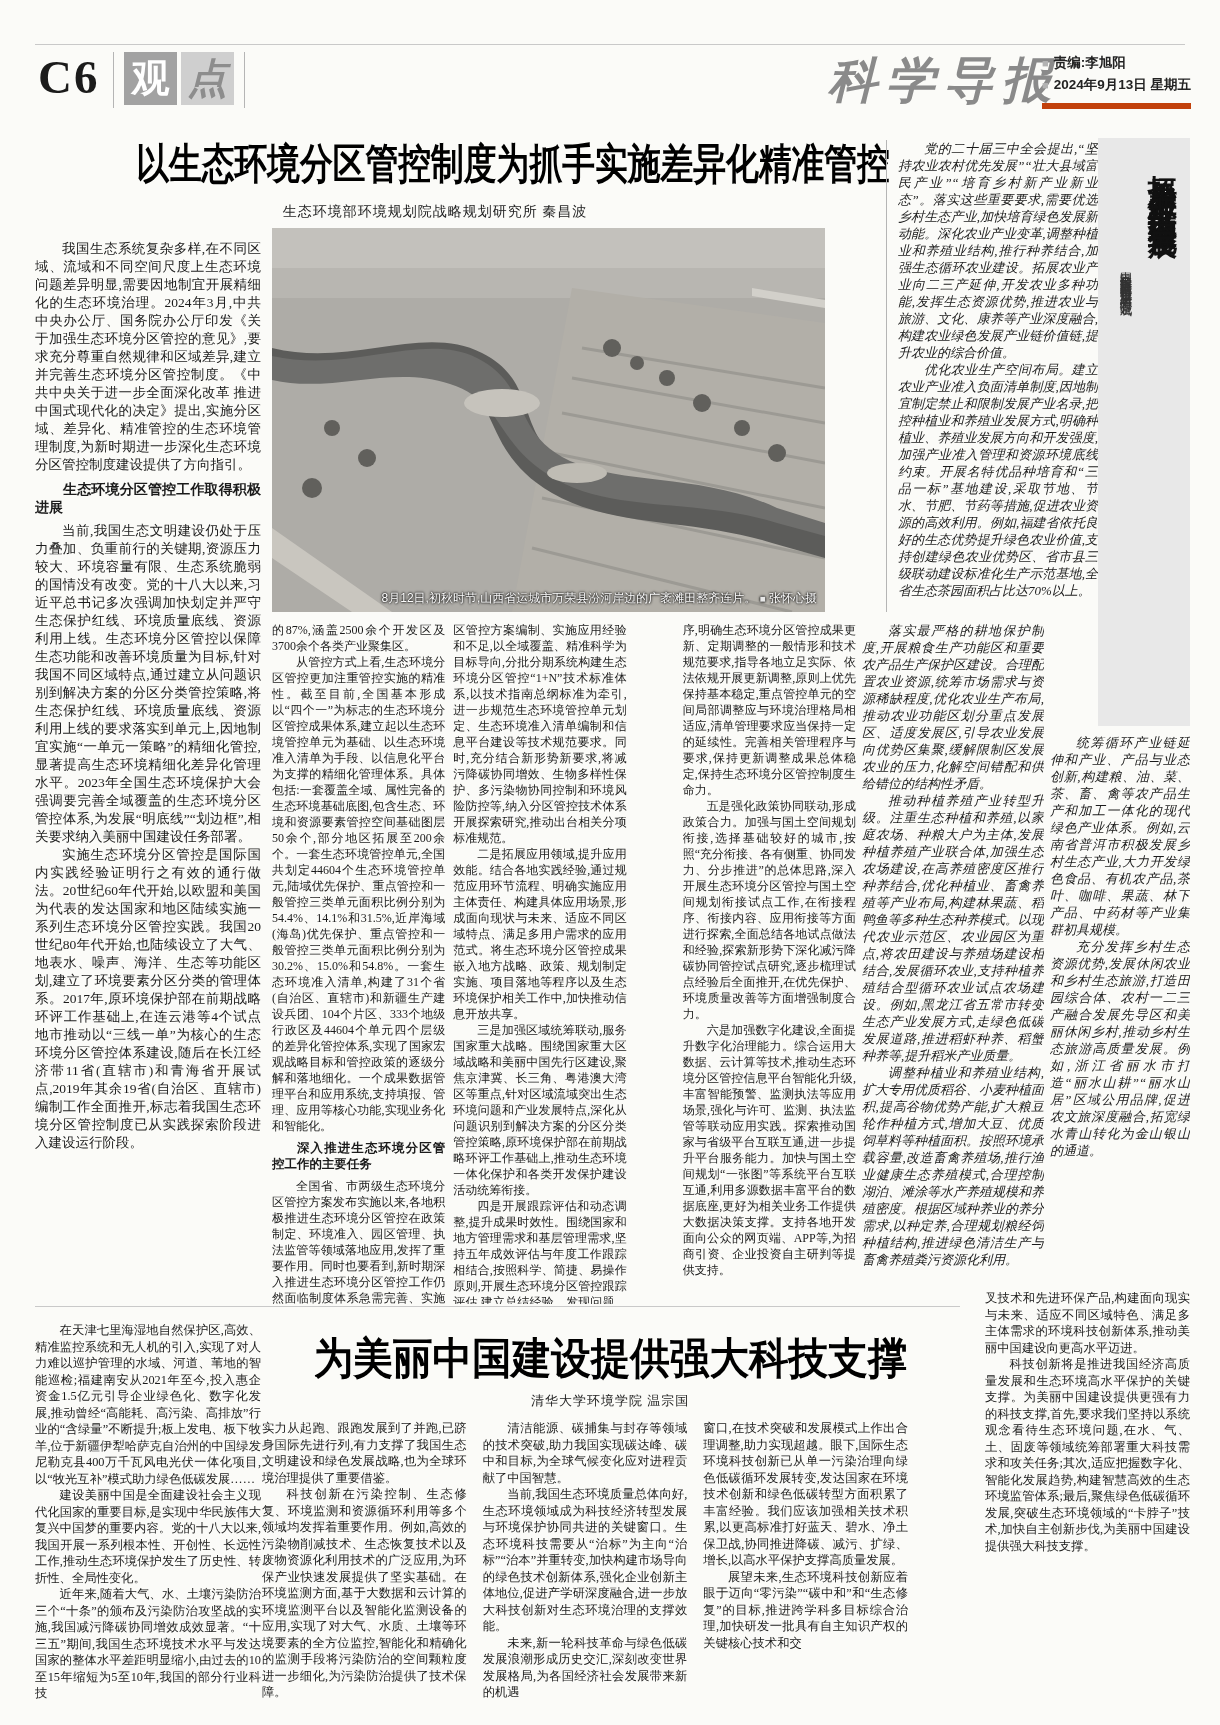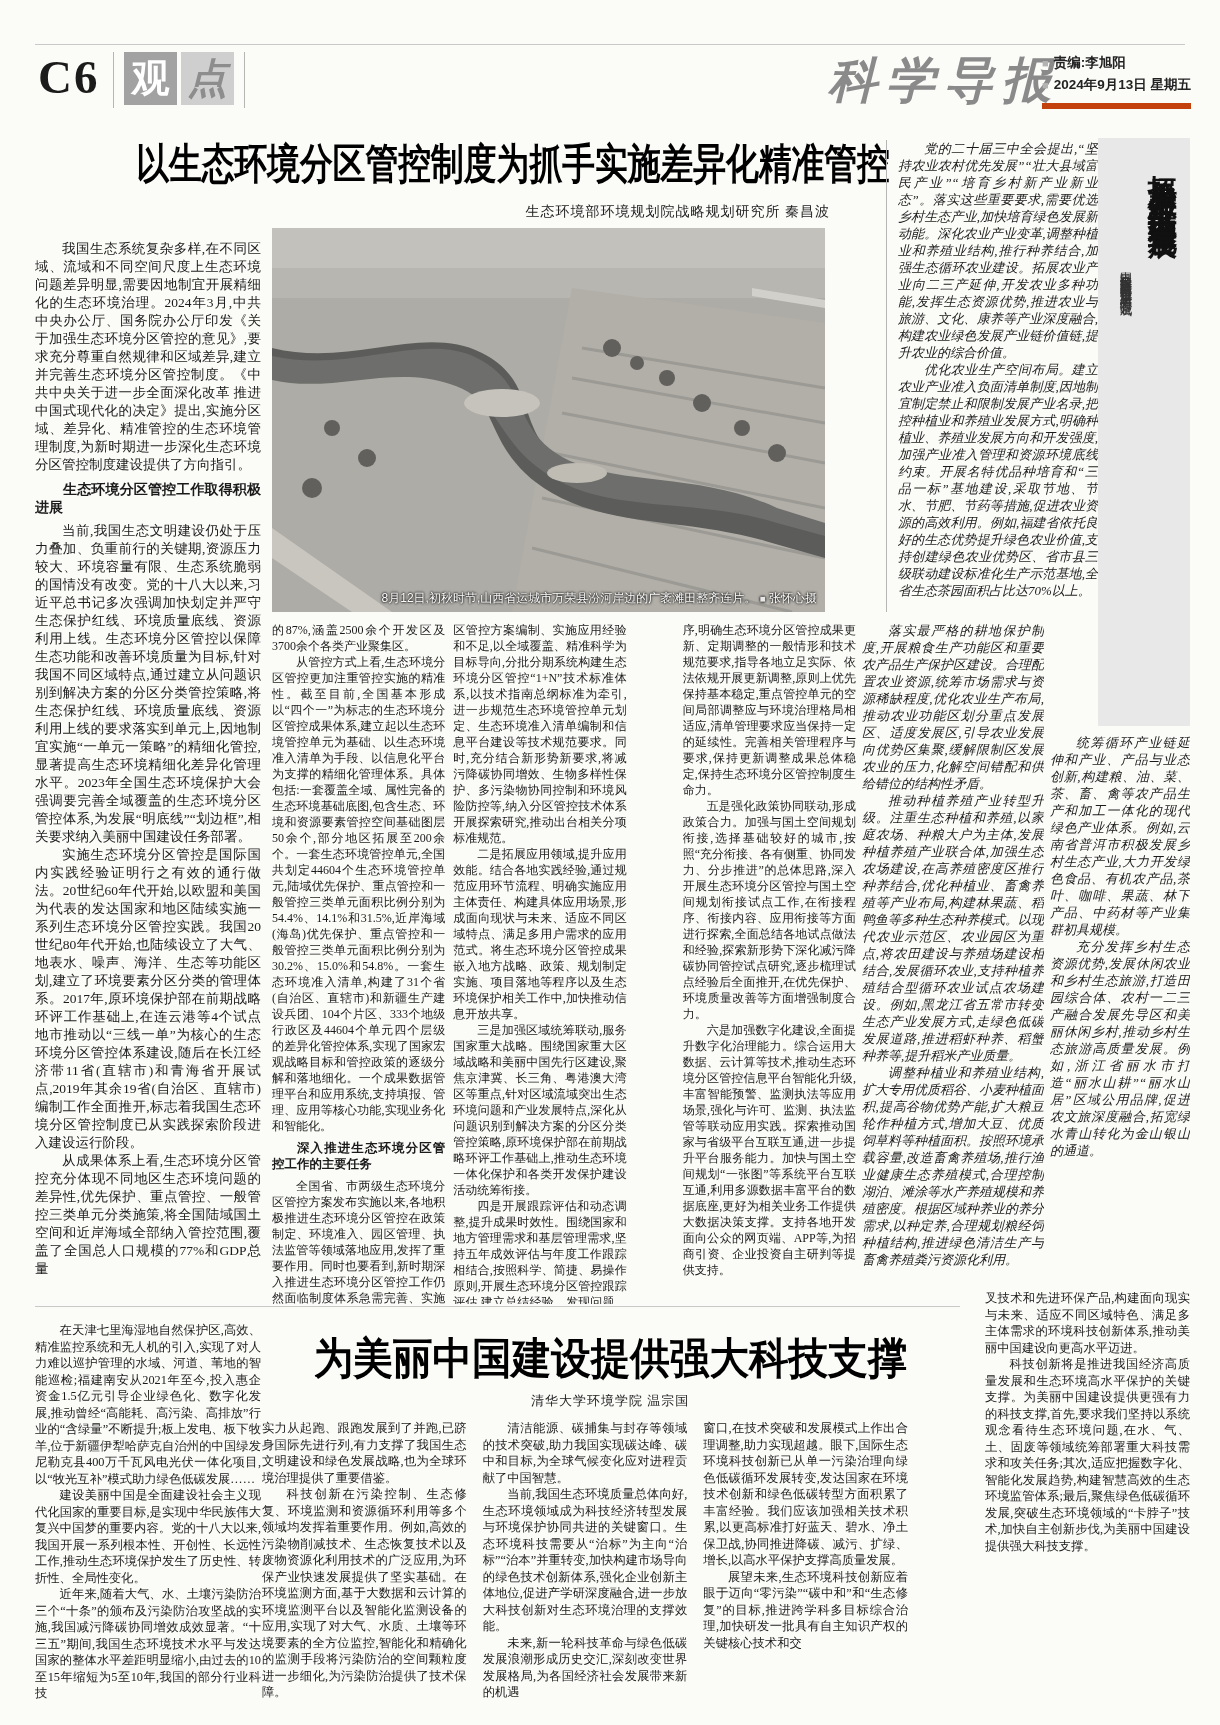--- a/index.html
+++ b/index.html
@@ -60,28 +60,27 @@
   <div class="abs vline" style="left:244px;top:52px;height:56px;"></div>
   <div class="abs masthead" style="left:828px;top:48px;">科学导报</div>
   <div class="abs pub-block" style="left:1042px;top:52px;">
     <div><span class="sq">■</span><span>责编:李旭阳</span></div>
     <div><span class="sq">■</span><span>2024年9月13日  星期五</span></div>
   </div>
 
   <div class="abs hl-wrap" style="left:30px;top:136px;width:810px;">
     <span class="hl-main">以生态环境分区管控制度为抓手实施差异化精准管控</span>
   </div>
-  <div class="abs byline" style="left:20px;top:203px;width:810px;text-align:right;">生态环境部环境规划院战略规划研究所  秦昌波</div>
+  <div class="abs byline" style="left:30px;top:203px;width:810px;">生态环境部环境规划院战略规划研究所  秦昌波</div>
 
   <div class="abs col main-c1" style="left:35px;top:240px;width:226px;height:1058px;">
       <p class="para">我国生态系统复杂多样,在不同区域、流域和不同空间尺度上生态环境问题差异明显,需要因地制宜开展精细化的生态环境治理。2024年3月,中共中央办公厅、国务院办公厅印发《关于加强生态环境分区管控的意见》,要求充分尊重自然规律和区域差异,建立并完善生态环境分区管控制度。《中共中央关于进一步全面深化改革 推进中国式现代化的决定》提出,实施分区域、差异化、精准管控的生态环境管理制度,为新时期进一步深化生态环境分区管控制度建设提供了方向指引。</p>
       <h3 class="subhead">生态环境分区管控工作取得积极进展</h3>
       <p class="para">当前,我国生态文明建设仍处于压力叠加、负重前行的关键期,资源压力较大、环境容量有限、生态系统脆弱的国情没有改变。党的十八大以来,习近平总书记多次强调加快划定并严守生态保护红线、环境质量底线、资源利用上线。生态环境分区管控以保障生态功能和改善环境质量为目标,针对我国不同区域特点,通过建立从问题识别到解决方案的分区分类管控策略,将生态保护红线、环境质量底线、资源利用上线的要求落实到单元上,因地制宜实施“一单元一策略”的精细化管控,显著提高生态环境精细化差异化管理水平。2023年全国生态环境保护大会强调要完善全域覆盖的生态环境分区管控体系,为发展“明底线”“划边框”,相关要求纳入美丽中国建设任务部署。</p>
       <p class="para">实施生态环境分区管控是国际国内实践经验证明行之有效的通行做法。20世纪60年代开始,以欧盟和美国为代表的发达国家和地区陆续实施一系列生态环境分区管控实践。我国20世纪80年代开始,也陆续设立了大气、地表水、噪声、海洋、生态等功能区划,建立了环境要素分区分类的管理体系。2017年,原环境保护部在前期战略环评工作基础上,在连云港等4个试点地市推动以“三线一单”为核心的生态环境分区管控体系建设,随后在长江经济带11省(直辖市)和青海省开展试点,2019年其余19省(自治区、直辖市)编制工作全面推开,标志着我国生态环境分区管控制度已从实践探索阶段进入建设运行阶段。</p>
-      <p class="para">从成果体系上看,生态环境分区管控充分体现不同地区生态环境问题的差异性,优先保护、重点管控、一般管控三类单元分类施策,将全国陆域国土空间和近岸海域全部纳入管控范围,覆盖了全国总人口规模的77%和GDP总量</p>
     </div>
 
   <div class="abs photo" style="left:272px;top:228px;width:553px;height:384px;">
     <svg width="553" height="384" viewBox="0 0 553 384">
       <rect x="0" y="0" width="553" height="384" fill="#aeaca7"></rect>
       <rect x="0" y="0" width="553" height="55" fill="#c3c1bc"></rect>
       <rect x="0" y="40" width="553" height="30" fill="#b8b6b1"></rect>
       <polygon points="300,60 553,95 553,384 240,384" fill="#b2afa8"></polygon>
       <g stroke="#9c9a94" stroke-width="3">
         <line x1="310" y1="120" x2="553" y2="160"></line>

